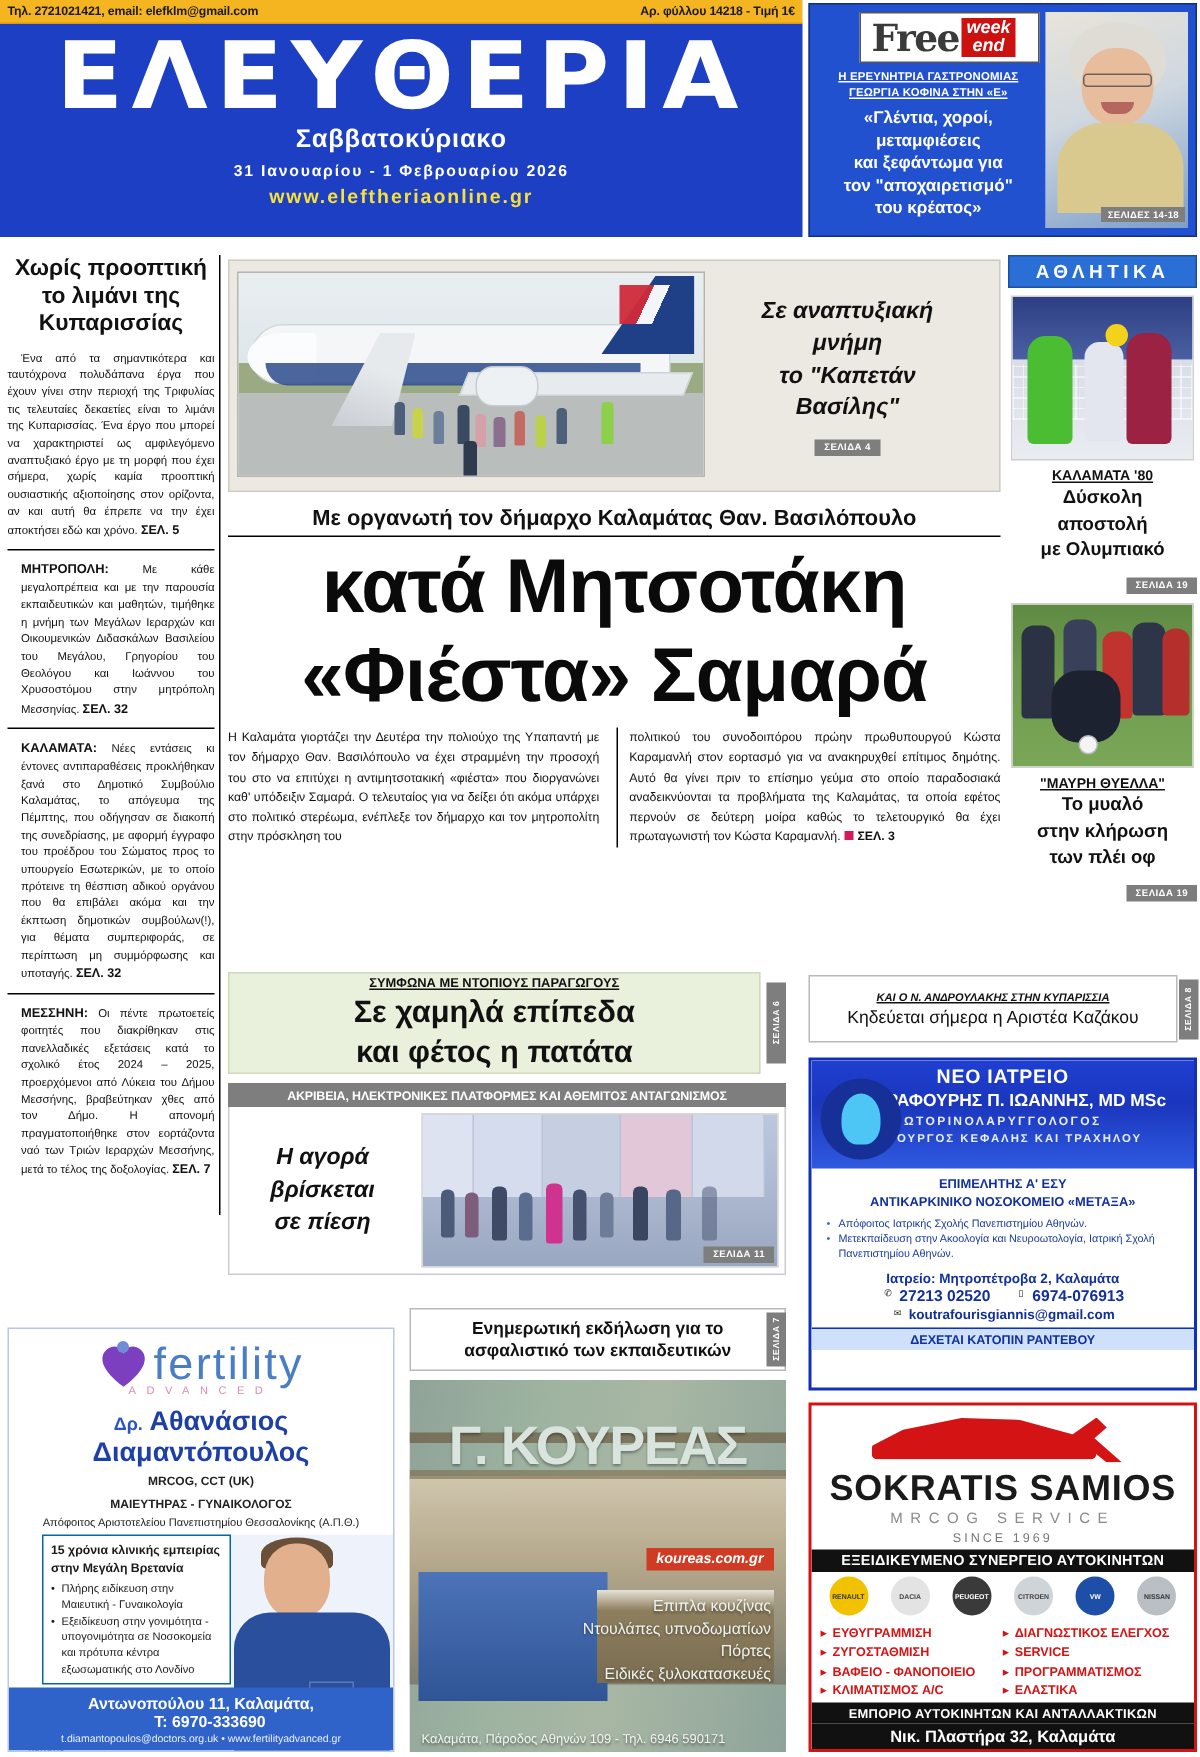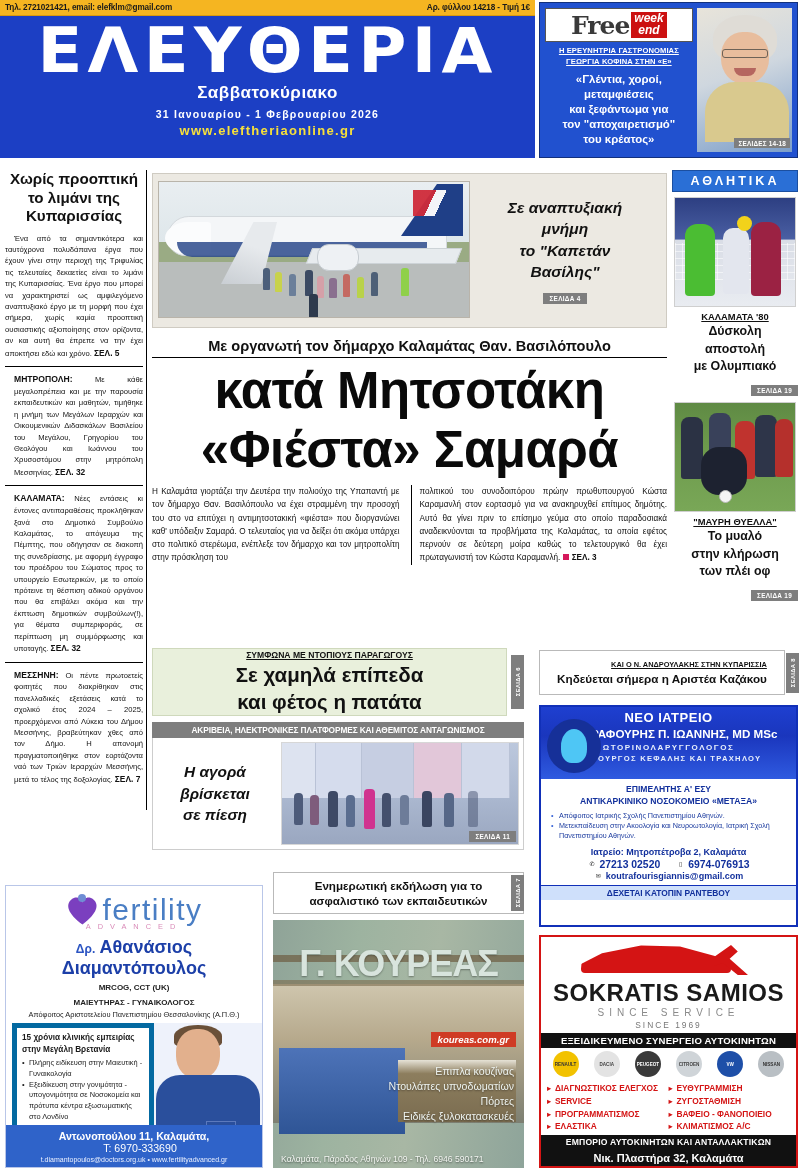--- a/index.html
+++ b/index.html
@@ -38,21 +38,21 @@
 
   
   .promo {
     position:absolute; left:539px; top:2px; width:259px; height:156px;
     background:#2151cf; border:1px solid #12307d;
     display:flex; padding:5px 5px;
   }
   .promo-left { width:152px; display:flex; flex-direction:column; }
   .freewk {
     background:#fff; border:1px solid #555; padding:1px 7px; height:34px;
-    display:flex; align-items:center; justify-content:center; margin-bottom:3px;
+    display:flex; align-items:center; margin-bottom:3px;margin-left:28px;
   }
   .fw-free { font-size:25px; font-weight:bold; color:#3a3a3a; font-family:"DejaVu Serif", serif; letter-spacing:-1px;}
   .fw-box { background:#cc1111; color:#fff; margin-left:2px; padding:1px 3px; line-height:0.96; text-align:center;}
   .fw-week { font-size:12px; font-weight:bold; display:block; font-style:italic;}
   .fw-end { font-size:12px; font-weight:bold; display:block; font-style:italic;}
   .promo-kick { color:#fff; font-size:7.6px; font-weight:bold; text-align:center;
     text-decoration:underline; line-height:1.5; letter-spacing:0.1px;}
   .promo-head { color:#fff; font-size:11.4px; font-weight:bold; text-align:center;
     line-height:1.32; margin-top:4px; }
   .promo-photo { width:98px; margin-left:4px; position:relative; background:#c8d4e6; overflow:hidden;}
@@ -185,22 +185,22 @@
   .kr-web { position:absolute; right:8px; top:112px; background:#cf3b25; color:#fff;
      font-size:9.6px; font-weight:bold; padding:2px 7px; font-style:italic;}
   .kr-list { position:absolute; right:10px; top:144px; width:170px; text-align:right;
      font-size:10.6px; color:#eef3ef; line-height:1.42; text-shadow:0 1px 2px rgba(0,0,0,.45);}
   .kr-foot { position:absolute; left:0; right:0; bottom:4px; text-align:left; padding-left:8px;
      font-size:8.6px; color:#f2f5f1; text-shadow:0 1px 2px rgba(0,0,0,.5);}
 
   
   .kaz { position:absolute; left:539px; top:650px; width:246px; height:45px;
      border:1px solid #b9b9b9; background:#fff; display:flex; align-items:center; justify-content:center;}
-  .kaz-k { font-size:7.4px; font-weight:bold; text-align:right; text-decoration:underline; color:#111;}
-  .kaz-t { font-size:11.7px; font-weight:bold; text-align:left; margin-top:3px; color:#111;}
+  .kaz-k { font-size:7.4px; font-weight:bold; text-align:center; text-decoration:underline; color:#111;font-style:italic;}
+  .kaz-t { font-size:11.7px; font-weight:normal; text-align:left; margin-top:3px; color:#111;}
 
   
   .doc { position:absolute; left:539px; top:705px; width:259px; height:222px;
      border:2px solid #1130b8; background:#fff; overflow:hidden;}
   .doc-top { background:linear-gradient(180deg,#1e3fd0 0%, #1a36bd 40%, #2f5ae0 100%);
      height:72px; position:relative; padding-top:3px;}
   .doc-circ { position:absolute; left:6px; top:12px; width:54px; height:54px; border-radius:50%;
      background:#163098; }
   .doc-head-sil { position:absolute; left:20px; top:22px; width:26px; height:34px;
      background:#4ec6f5; border-radius:50% 50% 40% 40%; }
@@ -257,37 +257,37 @@
      clip-path:path("M17 30 C 2 19, 0 10, 6 5 C 11 1, 16 4, 17 8 C 18 4, 23 1, 28 5 C 34 10, 32 19, 17 30 Z"); }
   .fert-dot { position:absolute; left:13px; top:-1px; width:8px; height:8px; border-radius:50%; background:#6f8dd4;}
   .fert-word { font-size:30px; color:#4a7ec4; letter-spacing:1.5px; font-weight:300;}
   .fert-adv { text-align:center; font-size:7.4px; color:#d98bb8; letter-spacing:7px; margin-top:-5px;}
   .fert-dr { text-align:center; margin-top:6px; font-size:18px; font-weight:bold; color:#1c3fa8;}
   .fert-dr .pre { font-size:12px; color:#2b54c2;}
   .fert-cred { text-align:center; font-size:8px; font-weight:bold; color:#222; margin-top:3px; line-height:1.5;}
   .fert-cred2 { text-align:center; font-size:7.4px; color:#222; margin-top:1px;}
   .fert-body { display:flex; margin-top:4px; }
   .fert-left { width:148px; padding-left:6px; }
-  .fert-boxed { border:5px solid #0369a1; padding:4px 5px; }
+  .fert-boxed { border:1px solid #0369a1; padding:4px 5px;margin-left:16px; }
   .fert-bt { font-size:8.2px; font-weight:bold; color:#1a1a1a; line-height:1.42;}
   .fert-ul { list-style:none; margin-top:3px; }
   .fert-ul li { font-size:7.4px; color:#1a1a1a; line-height:1.44; padding-left:7px; position:relative;}
   .fert-ul li::before { content:"•"; position:absolute; left:0;}
   .fert-ul2 { list-style:none; margin-top:5px; }
   .fert-ul2 li { font-size:7.4px; color:#1a1a1a; line-height:1.44; padding-left:7px; position:relative;}
   .fert-ul2 li::before { content:"•"; position:absolute; left:0;}
   .fert-photo { flex:1; position:relative; overflow:hidden; }
   .fp-bg { position:absolute; inset:0; background:#eef2fb;}
   .fp-head { position:absolute; left:22px; top:6px; width:44px; height:50px; background:#e2b08d; border-radius:46%;}
   .fp-hair { position:absolute; left:20px; top:2px; width:48px; height:22px; background:#6a5038; border-radius:50% 50% 20% 20%;}
   .fp-body { position:absolute; left:2px; top:52px; width:104px; height:108px; background:#2a4f9c; border-radius:24px 24px 0 0;}
   .fp-pock { position:absolute; left:52px; top:98px; width:30px; height:22px; border:1px solid #5b79bd;}
   .fert-foot { position:absolute; left:0; right:0; bottom:0; background:#2f63c9; color:#fff; padding:5px 0 4px 0;}
   .fert-f1 { text-align:center; font-size:10.6px; font-weight:bold;}
-  .fert-f2 { text-align:center; font-size:10.6px; font-weight:normal;padding-left:12px;}
+  .fert-f2 { text-align:center; font-size:10.6px; font-weight:bold;padding-left:12px;}
   .fert-f3 { text-align:center; font-size:7px; margin-top:2px; color:#eaf0ff;}
 </style>
 </head>
 <body>
 
 <div class="page">
 
   <div class="topstrip">
     <span>Τηλ. 2721021421, email: elefklm@gmail.com</span>
     <span>Αρ. φύλλου 14218 - Τιμή 1€</span>
@@ -533,43 +533,43 @@
     <div class="doc-mail"><span class="ic">✉</span><span>koutrafourisgiannis@gmail.com</span></div>
     <div class="doc-foot">ΔΕΧΕΤΑΙ ΚΑΤΟΠΙΝ ΡΑΝΤΕΒΟΥ</div>
   </div>
 
   <div class="sok">
     <div class="sok-car">
       <div class="sok-silh"></div>
       <div class="sok-wr"></div>
     </div>
     <div class="sok-name">SOKRATIS SAMIOS</div>
-    <div class="sok-sub">SINCE SERVICE</div>
+    <div class="sok-sub">MRCOG SERVICE</div>
     <div class="sok-since">SINCE 1969</div>
     <div class="sok-bar">ΕΞΕΙΔΙΚΕΥΜΕΝΟ ΣΥΝΕΡΓΕΙΟ ΑΥΤΟΚΙΝΗΤΩΝ</div>
     <div class="sok-brands">
       <div class="brand" style="background:#f2c200;color:#333;">RENAULT</div>
       <div class="brand" style="background:#e3e3e3;color:#444;">DACIA</div>
       <div class="brand" style="background:#3a3a3a;">PEUGEOT</div>
       <div class="brand" style="background:#cfd4d8;color:#444;">CITROEN</div>
       <div class="brand" style="background:#1e4fa8;">VW</div>
       <div class="brand" style="background:#b9bfc4;color:#333;">NISSAN</div>
     </div>
     <div class="sok-serv">
       <ul>
+        <li>ΕΥΘΥΓΡΑΜΜΙΣΗ</li>
+        <li>ΖΥΓΟΣΤΑΘΜΙΣΗ</li>
+        <li>ΒΑΦΕΙΟ - ΦΑΝΟΠΟΙΕΙΟ</li>
+        <li>ΚΛΙΜΑΤΙΣΜΟΣ A/C</li>
+      </ul>
+      <ul>
         <li>ΔΙΑΓΝΩΣΤΙΚΟΣ ΕΛΕΓΧΟΣ</li>
         <li>SERVICE</li>
         <li>ΠΡΟΓΡΑΜΜΑΤΙΣΜΟΣ</li>
         <li>ΕΛΑΣΤΙΚΑ</li>
-      </ul>
-      <ul>
-        <li>ΕΥΘΥΓΡΑΜΜΙΣΗ</li>
-        <li>ΖΥΓΟΣΤΑΘΜΙΣΗ</li>
-        <li>ΒΑΦΕΙΟ - ΦΑΝΟΠΟΙΕΙΟ</li>
-        <li>ΚΛΙΜΑΤΙΣΜΟΣ A/C</li>
       </ul>
     </div>
     <div class="sok-bar2">ΕΜΠΟΡΙΟ ΑΥΤΟΚΙΝΗΤΩΝ ΚΑΙ ΑΝΤΑΛΛΑΚΤΙΚΩΝ</div>
     <div class="sok-foot">
       <div class="sok-addr">Νικ. Πλαστήρα 32, Καλαμάτα</div>
       <div class="sok-addr2">Δυτική Παραλία (Συνοικία Γουλιμίδες)</div>
 
     </div>
   </div>
 

